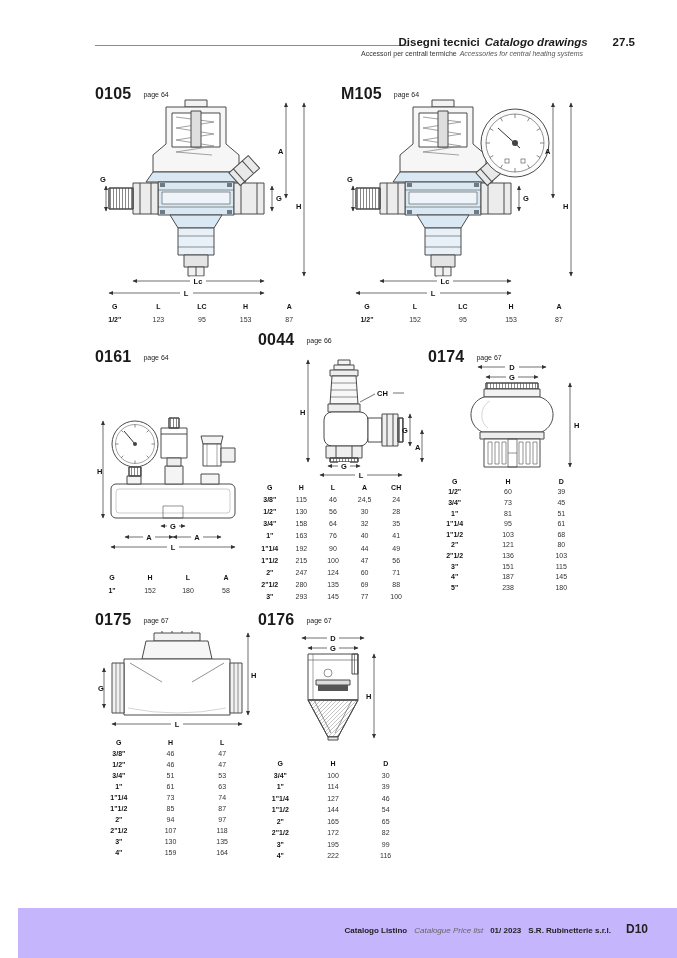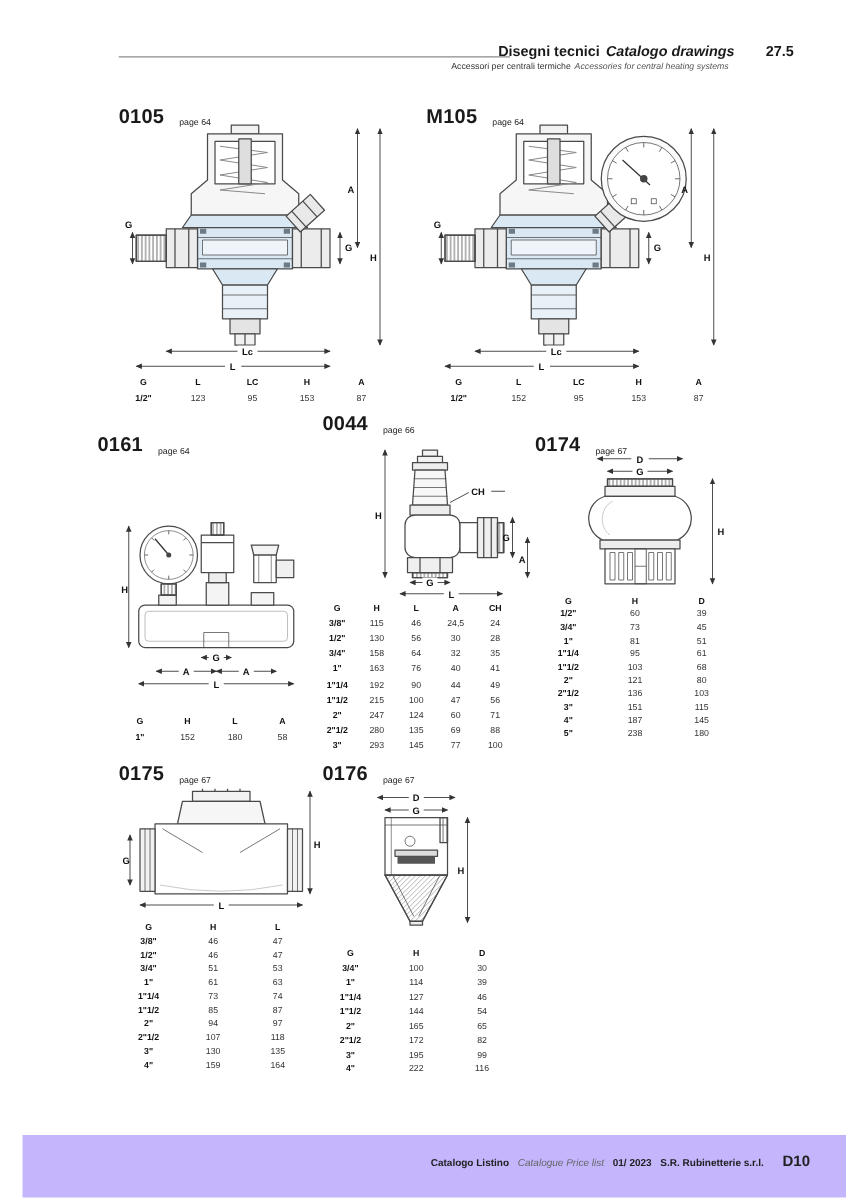--- a/index.html
+++ b/index.html
@@ -5,21 +5,21 @@
   html,body{margin:0;padding:0;}
   body{width:677px;height:958px;background:#fff;font-family:"Liberation Sans",sans-serif;position:relative;overflow:hidden;color:#1a1a1a;}
   
   .header-rule{position:absolute;left:95px;top:45px;width:313px;height:1px;background:#8c8c8c;}
   .htitle{position:absolute;top:36px;right:42px;display:flex;gap:5px;align-items:flex-start;font-size:11.5px;font-weight:700;}
   .htitle .t-en{font-style:italic;}
   .htitle .t-num{margin-left:20px;}
   .hsub{position:absolute;top:50px;right:94px;font-size:7px;color:#333;display:flex;gap:3px;}
   .hsub .i{font-style:italic;color:#555;}
   
-  .pcode{position:absolute;display:flex;gap:12px;align-items:flex-end;}
+  .pcode{position:absolute;display:flex;gap:12px;align-items:center;}
   .pcode .code{font-size:16px;font-weight:700;line-height:16px;letter-spacing:.2px;}
   .pcode .pref{font-size:7px;margin-top:1px;color:#222;}
   
   svg.draw{position:absolute;font-family:inherit;}
   svg .dt{font-size:7.5px;font-weight:700;fill:#111;}
   svg .dl{stroke:#333;stroke-width:.7;}
   svg .lbg{fill:#fff;stroke:none;}
   
   .tbl{position:absolute;font-size:7px;color:#333;}
   .trow{display:flex;align-items:center;}
@@ -233,21 +233,21 @@
     </div>
     <div class="trow tbody">
       <div class="tcell">1/2"</div>
       <div class="tcell">152</div>
       <div class="tcell">95</div>
       <div class="tcell">153</div>
       <div class="tcell">87</div>
     </div>
   </div>
 
-<div class="pcode" style="left:78px;top:349px">
+<div class="pcode" style="left:95px;top:349px">
   <span class="code">0161</span>
   <span class="pref">page 64</span>
 </div>
 <svg class="draw" style="left:97px;top:408px" width="150" height="145" viewBox="0 0 150 145">
   <g stroke="#4a4a4a" stroke-width="1" fill="none" stroke-linejoin="round">
     <rect x="14" y="76" width="124" height="34" rx="5" fill="#fff"></rect>
     <rect x="19" y="81" width="114" height="24" rx="3" stroke="#999" stroke-width="0.5"></rect>
     <rect x="66" y="98" width="20" height="12" stroke-width="0.6"></rect>
     <rect x="30" y="68" width="14" height="8" fill="#f4f4f4"></rect>
     <rect x="68" y="58" width="18" height="18" fill="#f4f4f4"></rect>

